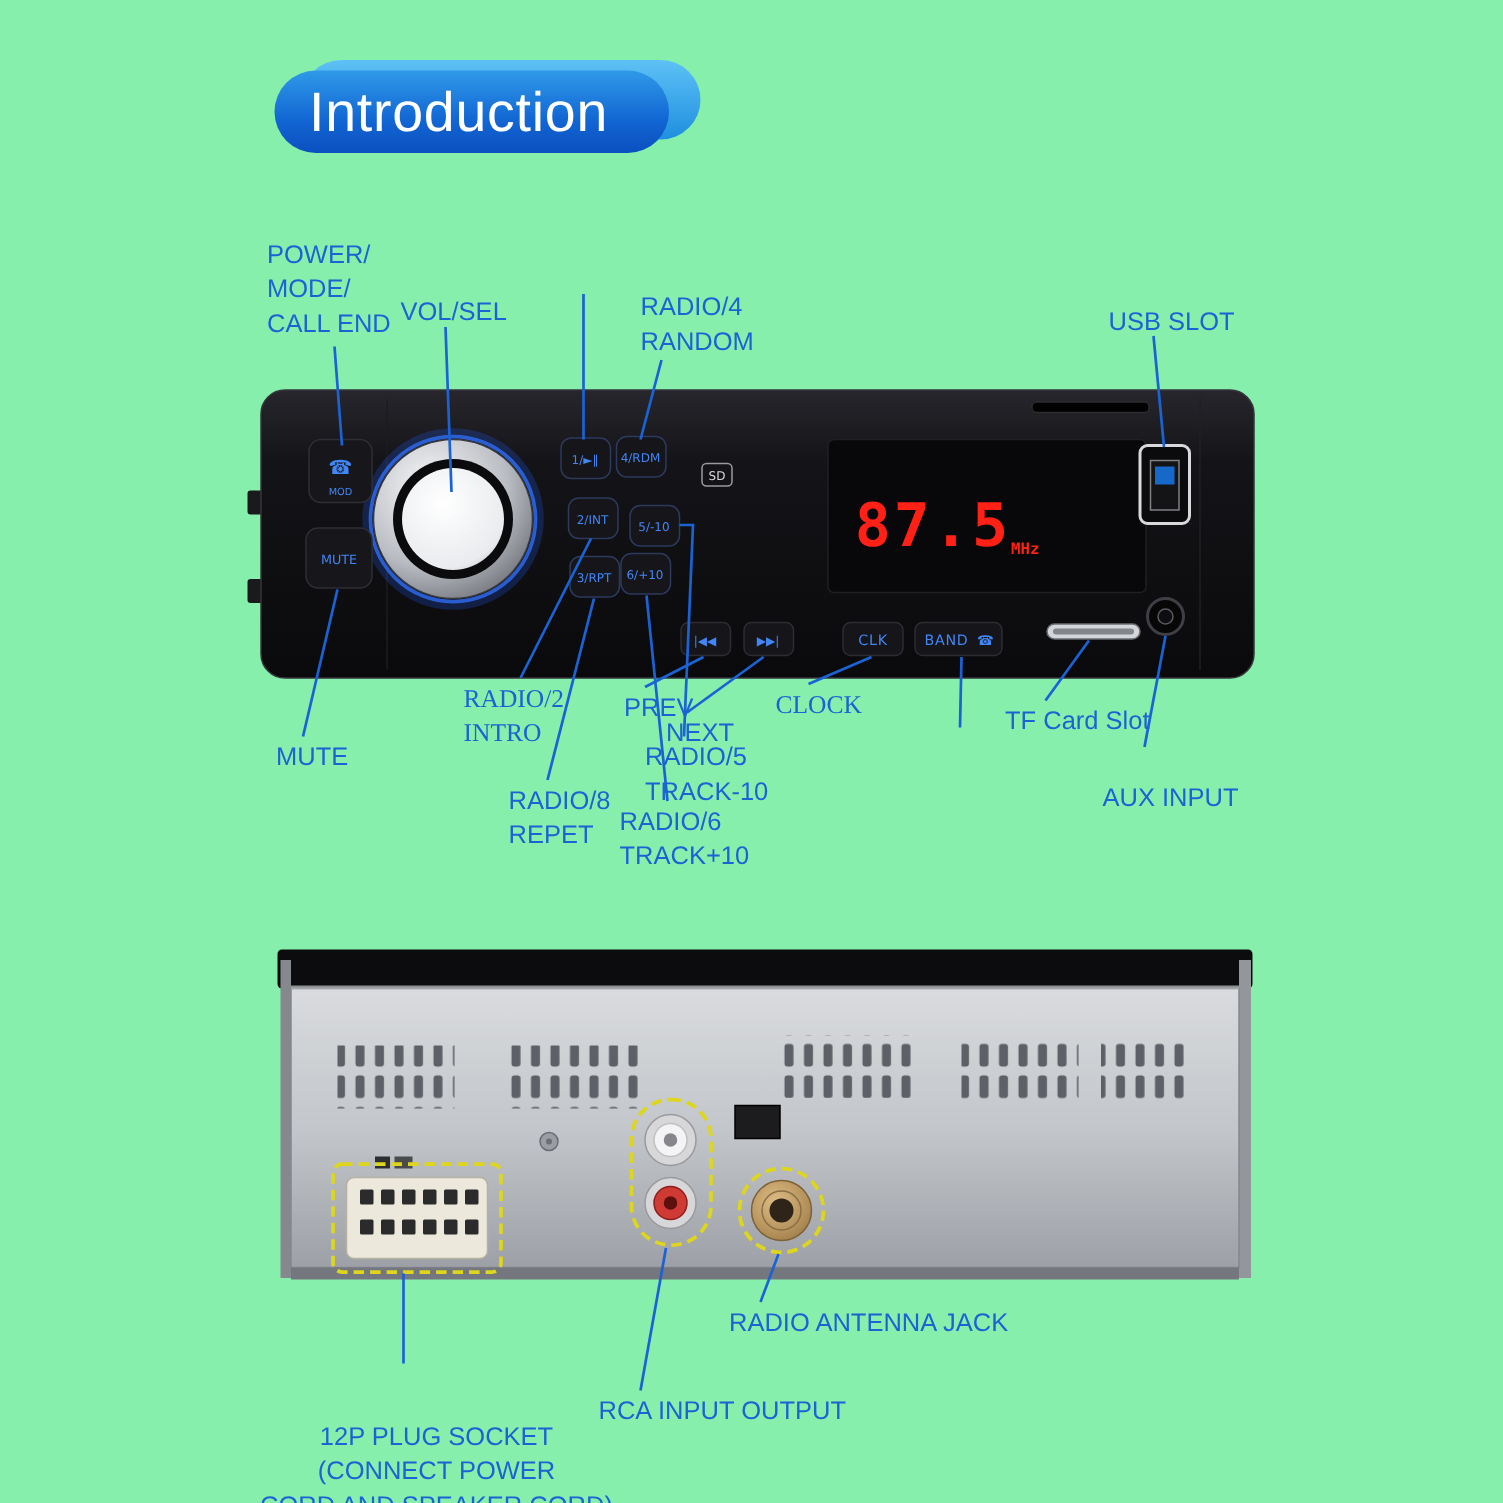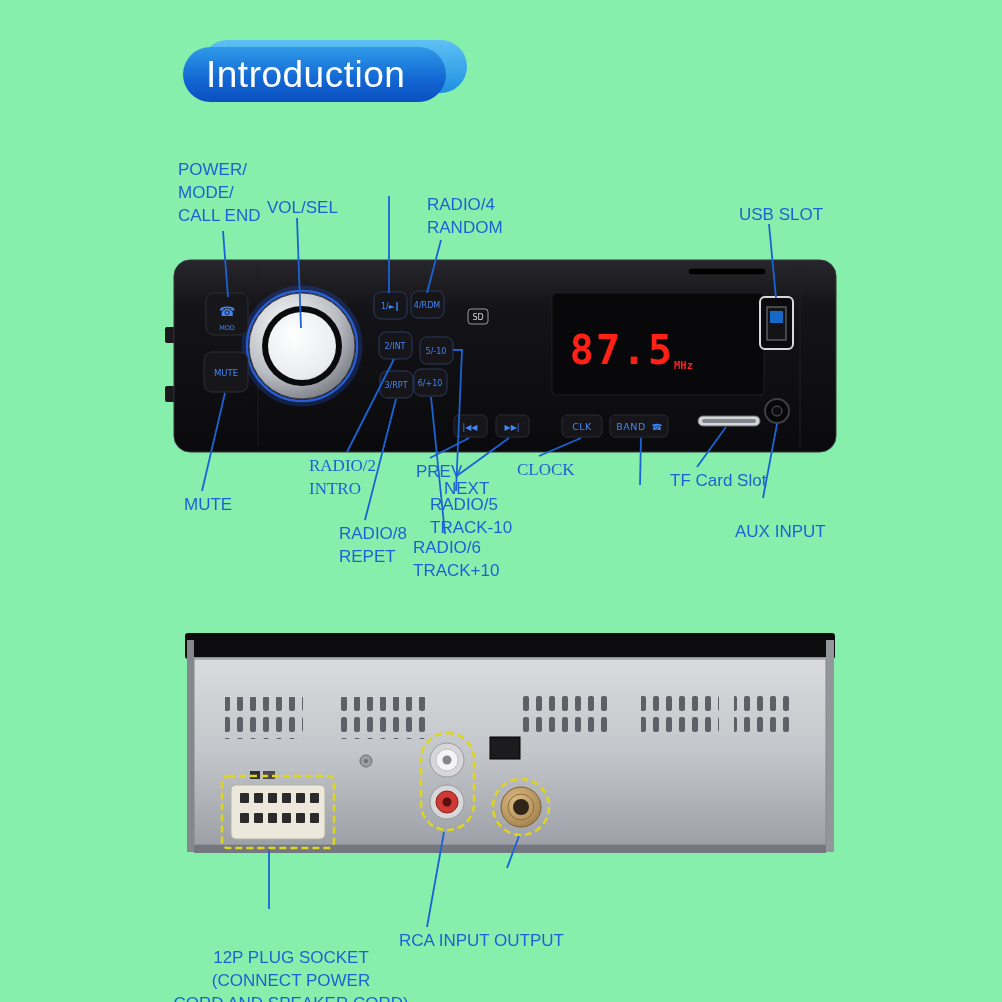--- a/index.html
+++ b/index.html
@@ -249,18 +249,19 @@
   <div class="lbl" style="left:517px; top:458px;font-family:Liberation Serif, serif;">CLOCK</div>
   <div class="lbl" style="left:430px; top:493px;">RADIO/5
 TRACK-10</div>
   <div class="lbl" style="left:339px; top:522px;">RADIO/8
 REPET</div>
   <div class="lbl" style="left:413px; top:536px;">RADIO/6
 TRACK+10</div>
   <div class="lbl" style="left:670px; top:469px;">TF Card Slot</div>
   <div class="lbl" style="left:735px; top:520px;">AUX INPUT</div>
 
+  <div class="lbl" style="left:486px; top:870px;">RADIO ANTENNA JACK</div>
   <div class="lbl" style="left:399px; top:929px;">RCA INPUT OUTPUT</div>
   <div class="lbl center" style="left:157px; top:946px; width:268px;">12P PLUG SOCKET
 (CONNECT POWER
 CORD AND SPEAKER CORD)</div>
 
 </div>
 
 </body></html>

